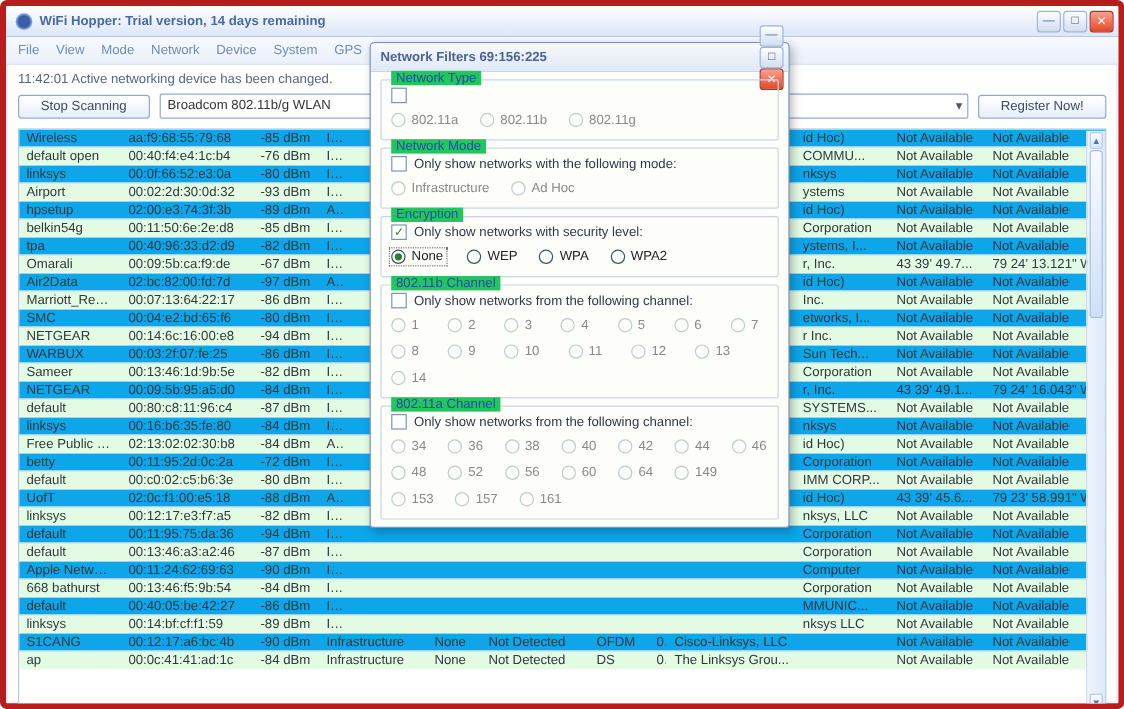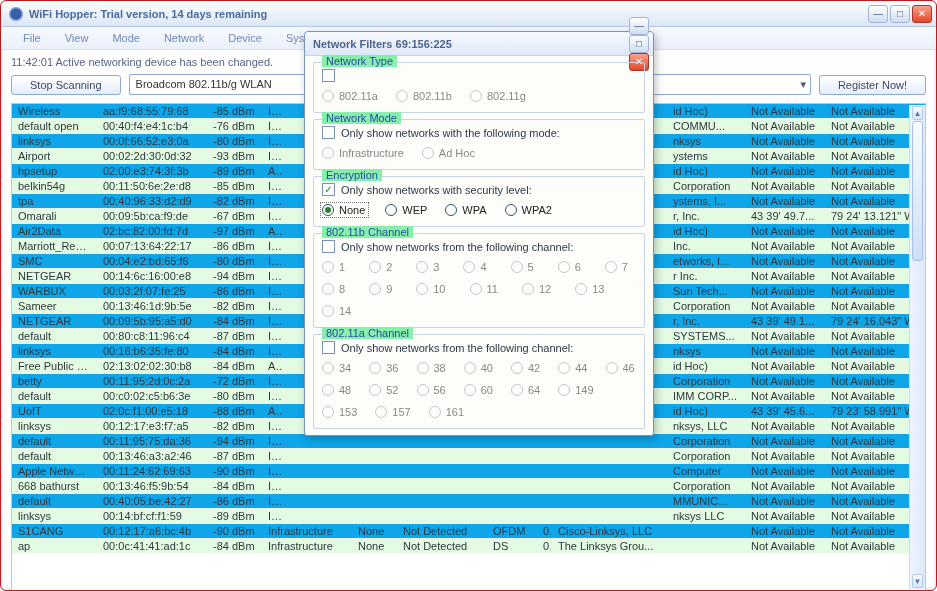--- a/index.html
+++ b/index.html
@@ -1,44 +1,44 @@
 <!DOCTYPE html>
 <html><head>
 <meta charset="utf-8">
 <style>
 * { box-sizing: border-box; font-family: Tahoma, Arial, sans-serif; font-size: 11px; }
 body { margin: 0; padding: 0; background: #fff; width: 937px; height: 591px; }
-.main-window { width: 937px; height: 591px; border: 1px solid #b91c1c; border-radius: 6px; background: #fff; position: relative; overflow: hidden; box-shadow: inset 0 0 0 2px #e8f0ff; }
+.main-window { width: 937px; height: 591px; border: 5px solid #b91c1c; border-radius: 6px; background: #fff; position: relative; overflow: hidden; box-shadow: inset 0 0 0 2px #e8f0ff; }
 .titlebar { background: linear-gradient(to bottom, #ffffff, #dbe6f7); height: 26px; display: flex; align-items: center; padding: 0 4px 0 8px; border-bottom: 1px solid #b8c8e0; border-radius: 6px 6px 0 0; }
 .titlebar .logo { width: 14px; height: 14px; background: radial-gradient(circle,#3a5fa7 50%,#7a9be0 60%); border-radius: 50%; margin-right: 6px; }
 .titlebar .title { color: #4a6a9e; font-weight: bold; }
 .titlebar .win-controls { margin-left: auto; display: flex; gap: 2px; }
 .win-btn { width: 20px; height: 18px; border: 1px solid #9fb4da; border-radius: 3px; background: linear-gradient(to bottom,#fefefe,#d0deef); display:flex; align-items:center; justify-content:center; color:#4a628c; font-size:10px; }
 .win-btn.close { background: linear-gradient(to bottom,#f9a28f,#e44924); color:#fff; border-color:#a33; }
-.menubar { display:flex; gap: 12px; padding: 3px 16px; background: linear-gradient(to bottom,#f6f9fe,#eaf0fa); border-bottom:1px solid #d4dff0; }
+.menubar { display:flex; gap: 2px; padding: 3px 4px; background: linear-gradient(to bottom,#f6f9fe,#eaf0fa); border-bottom:1px solid #d4dff0; }
 .menubar span { color:#6f8ab6; padding: 2px 6px; }
 .statusline { padding: 6px 10px 2px 10px; color:#546584; }
 .toolbar { display:flex; gap: 8px; padding: 4px 10px 8px 10px; align-items:center; }
 .btn { background: linear-gradient(to bottom,#fff,#e6eefc); border:1px solid #8fa9d4; border-radius: 3px; padding: 3px 18px; color:#3b4a66; }
 .combo { flex:1; background:#fff; border:1px solid #8fa9d4; border-radius:2px; padding:3px 20px 3px 6px; color:#333; position:relative; height:21px; }
 .combo::after { content:"▾"; position:absolute; right:4px; top:3px; color:#556; }
 .table-area { margin: 0 10px 10px 10px; border:1px solid #b6c8e2; height: 488px; position:relative; overflow:hidden; background:#fff;}
 .thead { display:flex; background: linear-gradient(to bottom,#fbfdff,#eaf1fc); border-bottom:1px solid #c7d6ee; }
 .th { padding:3px 6px; border-right:1px solid #d6e2f2; color:#3a4458; white-space:nowrap; }
 .tbody { overflow-y:scroll; height: 466px; }
 .row { display:flex; background:#0ea5e9; border-bottom:1px solid #f2f8f2; align-items:center; }
 .row:nth-child(even){background:#e2fbe2;}
 .td { padding:1px 6px; color:#30373e; white-space:nowrap; overflow:hidden; text-overflow:ellipsis; border-right: 1px solid transparent;}
 .c-ssid{width:85px} .c-mac{width:110px} .c-sig{width:55px} .c-mode{width:90px} .c-sec{width:45px} .c-wps{width:90px} .c-net{width:50px} .c-chan{width:15px} .c-lat{width:80px} .c-lon{width:100px}
 
 .dialog { position:absolute; top:30px; left:303px; width:350px; background:#fdfdfa; border:1px solid #7a93b8; border-radius:4px 4px 3px 3px; box-shadow: 2px 3px 8px rgba(0,0,0,.25); z-index:50; }
 .dialog .dlg-titlebar { background: linear-gradient(to bottom,#f7f9fe,#dee8f6); height:24px; display:flex; align-items:center; padding:0 4px 0 8px; border-bottom:1px solid #c8d4e6; border-radius:4px 4px 0 0;}
 .dlg-title { color:#4a648f; font-weight:bold; }
 .fieldset { border:1px solid #c9d5e6; border-radius:2px; margin:6px 8px; padding:6px 8px 10px 8px; position:relative; }
-.legend { position:absolute; top:-8px; left:8px; background:#86efac; padding: 0 4px; color:#2a4ba6; font-size:11px; }
+.legend { position:absolute; top:-8px; left:8px; background:#22c55e; padding: 0 4px; color:#2a4ba6; font-size:11px; }
 .chk-row { display:flex; align-items:center; gap:6px; color:#2e3847; }
 .chk { width:13px; height:13px; border:1px solid #7a93b8; background:#fff; display:flex; align-items:center; justify-content:center; font-size:10px; color:#2e7d30; }
 .radiorow { display:flex; gap:18px; margin-top:8px; flex-wrap:wrap;}
 .radio { display:flex; align-items:center; gap:5px; color:#888; }
 .radio.active { color:#222; }
 .radio .rb { width:12px; height:12px; border-radius:50%; border:1px solid #7a93b8; display:flex; align-items:center; justify-content:center;}
 .radio.disabled .rb { border-color:#bcc; }
 .radio.active .rb.sel::after { content:""; width:6px; height:6px; border-radius:50%; background:#2e7d30; display:block;}
 .radio.active .rb { border-color:#356; }
 .radio.selframe { outline:1px dotted #777; outline-offset:1px; padding:0 2px 0 0;}

